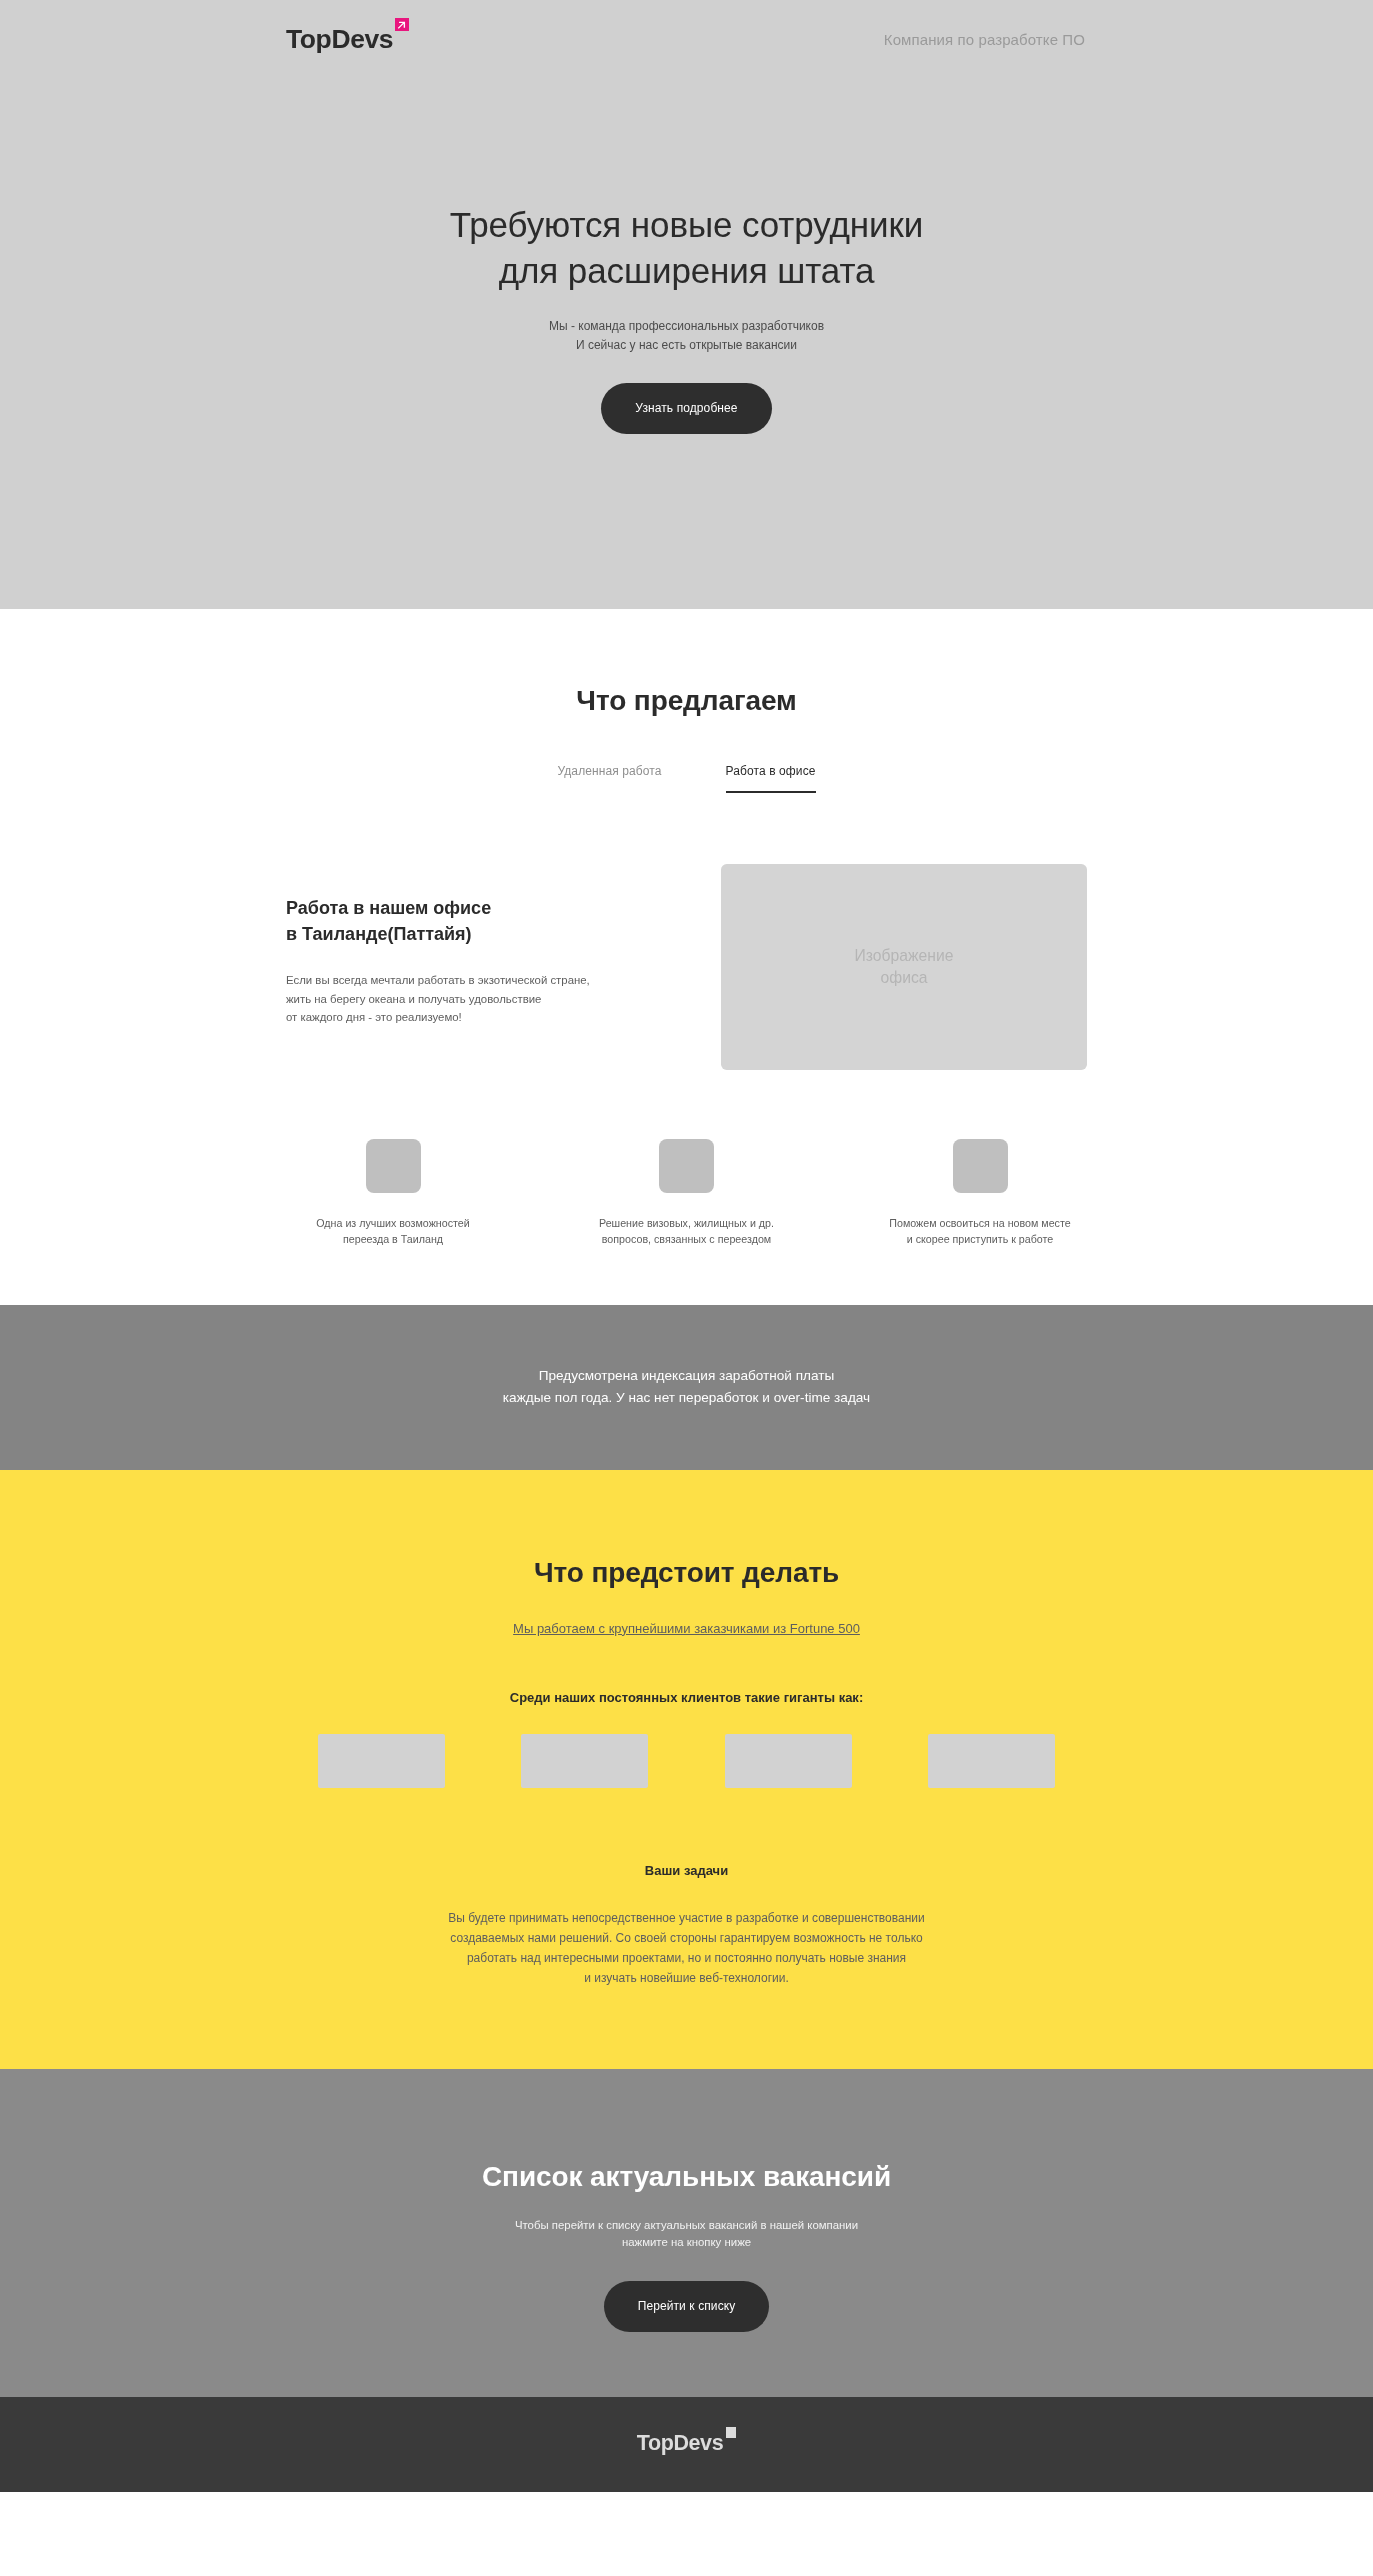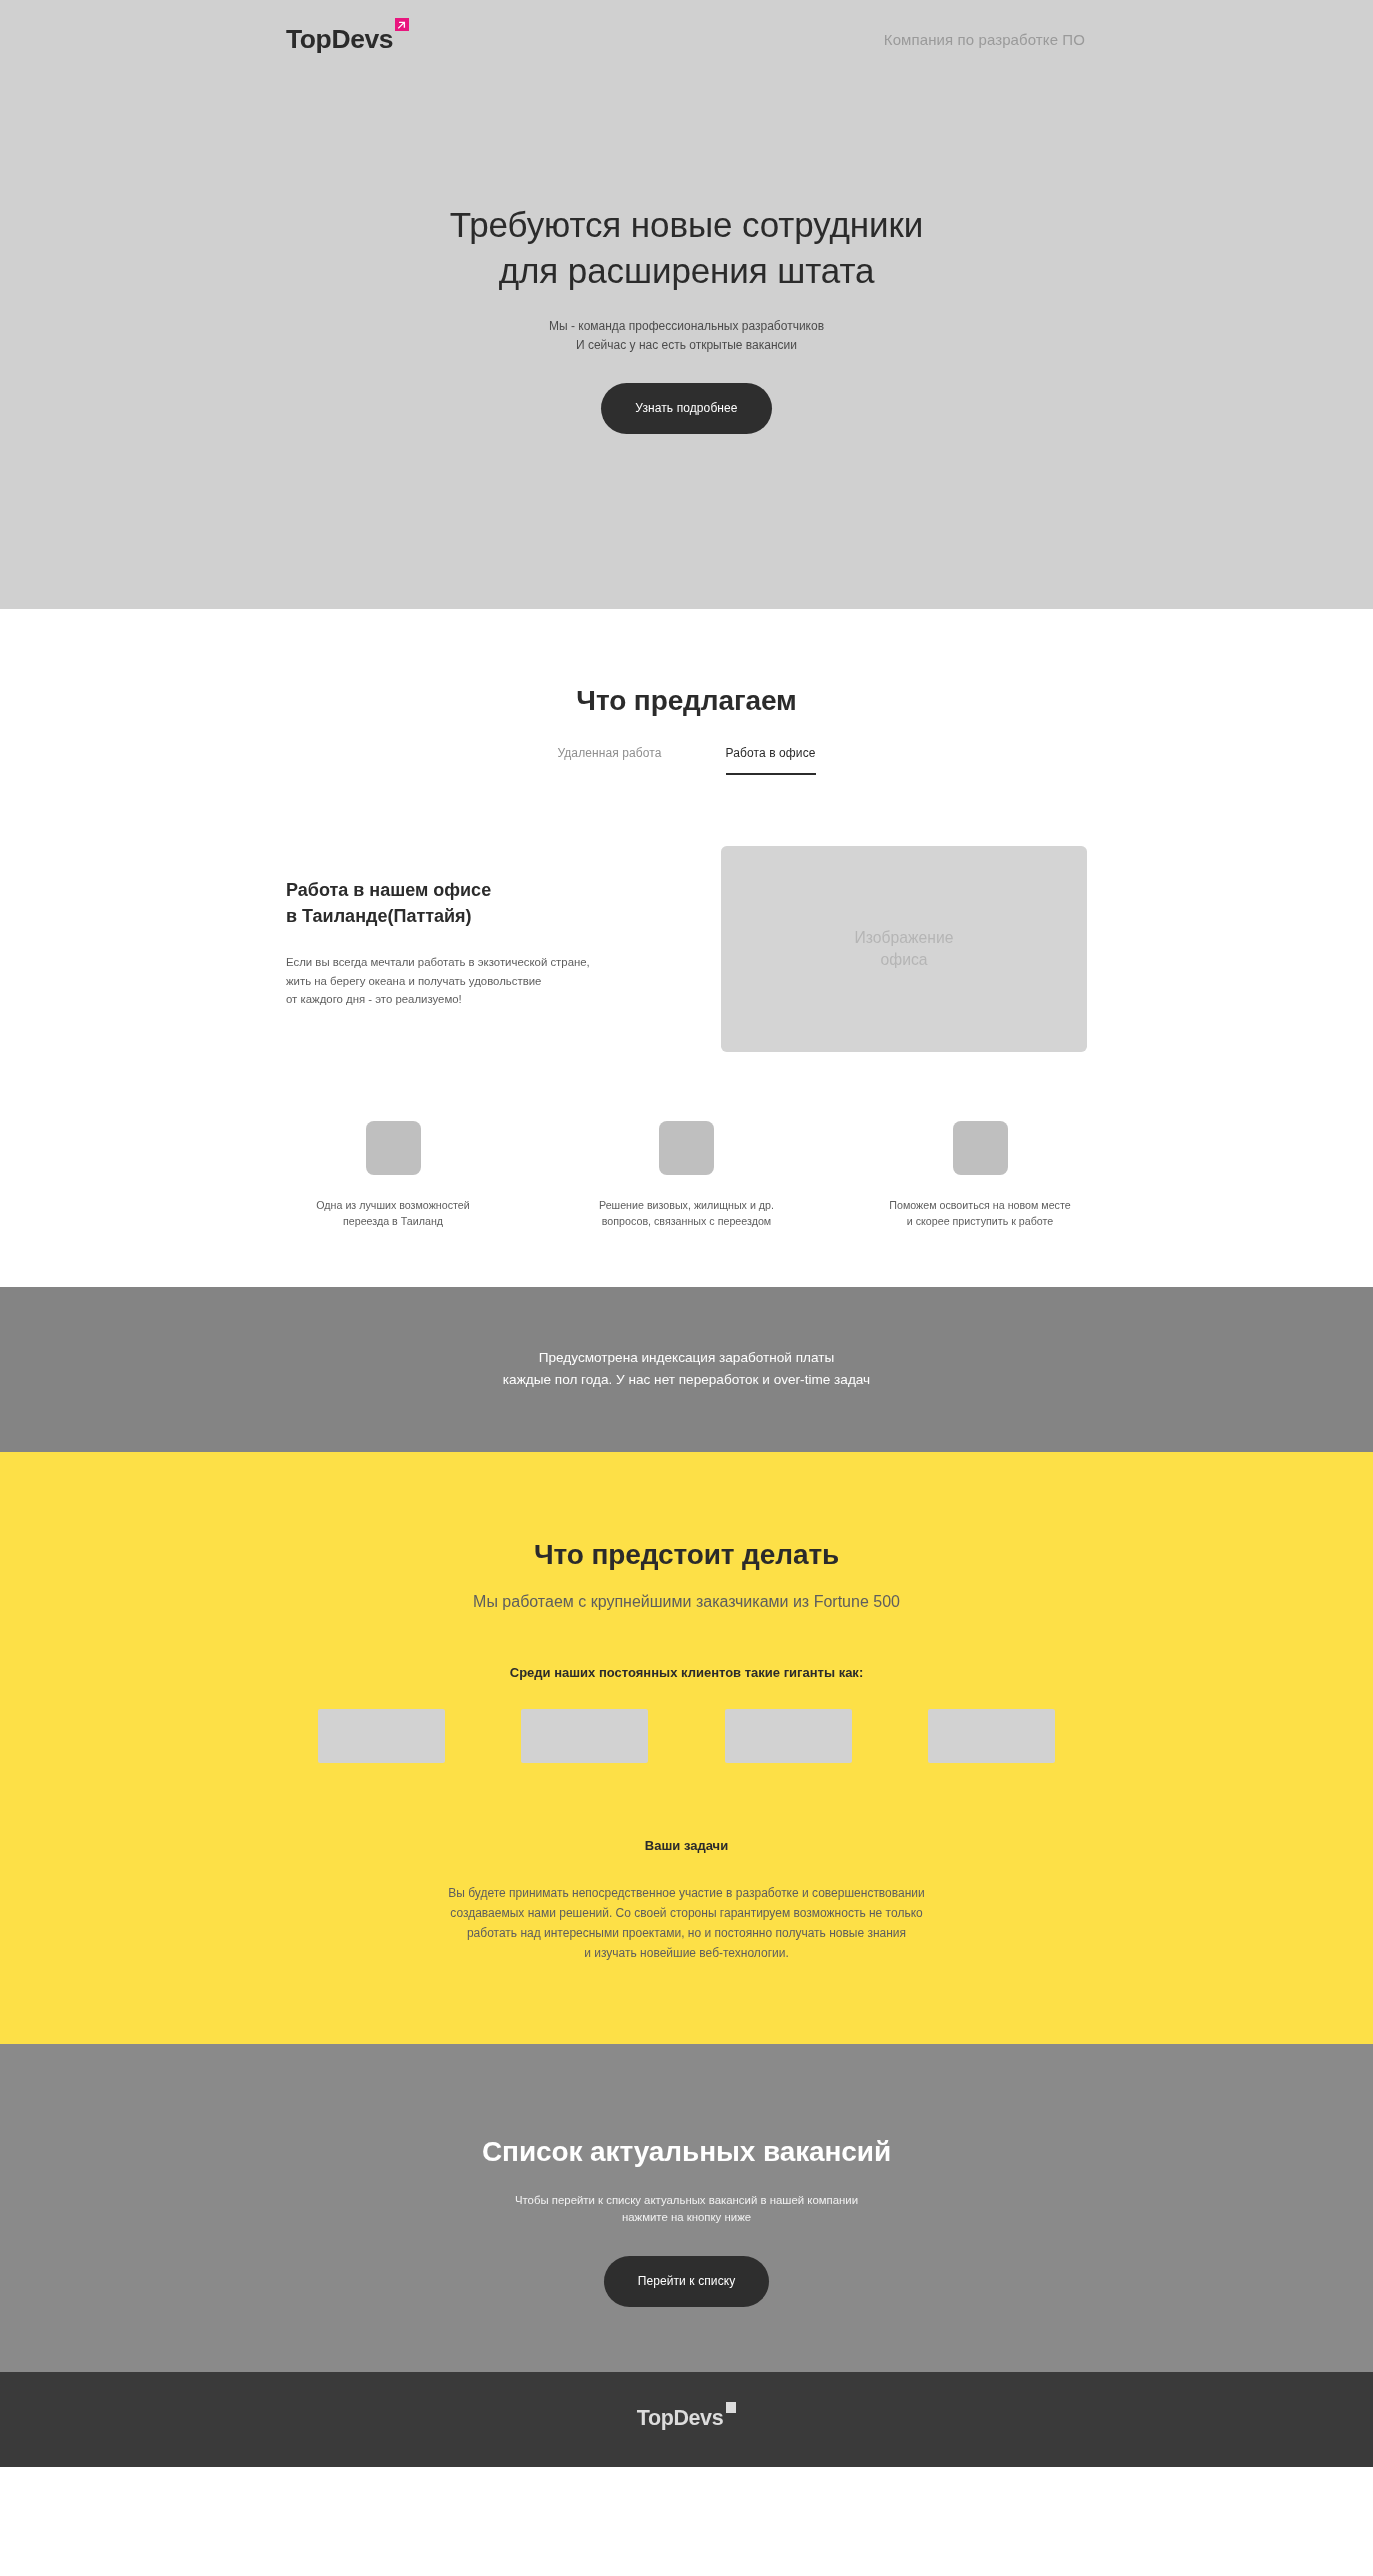--- a/index.html
+++ b/index.html
@@ -90,21 +90,21 @@
     padding-bottom: 57px;
   }
   .sec-title {
     text-align: center;
     font-size: 28px;
     font-weight: 700;
     color: #2b2b2b;
     letter-spacing: -0.1px;
   }
   .tabs {
-    margin-top: 29px;
+    margin-top: 47px;
     display: flex;
     justify-content: center;
     gap: 64px;
   }
   .tab {
     font-size: 12px;
     color: #8f8f8f;
     padding-bottom: 13px;
     cursor: pointer;
     border-bottom: 2.1px solid transparent;
@@ -185,23 +185,24 @@
   }
 
   
   .todo {
     background: #fde047;
     padding-top: 87px;
     padding-bottom: 80px;
     text-align: center;
   }
   .todo-sub {
-    margin-top: 22px;
-    font-size: 16px;
+    margin-top: 32px;
+    font-size: 13px;
     color: #5e5e5e;
+    text-decoration: underline;
   }
   .clients-title {
     margin-top: 54px;
     font-size: 13px;
     font-weight: 700;
     color: #2b2b2b;
   }
   .clients {
     margin: 29px auto 0;
     width: 737px;

